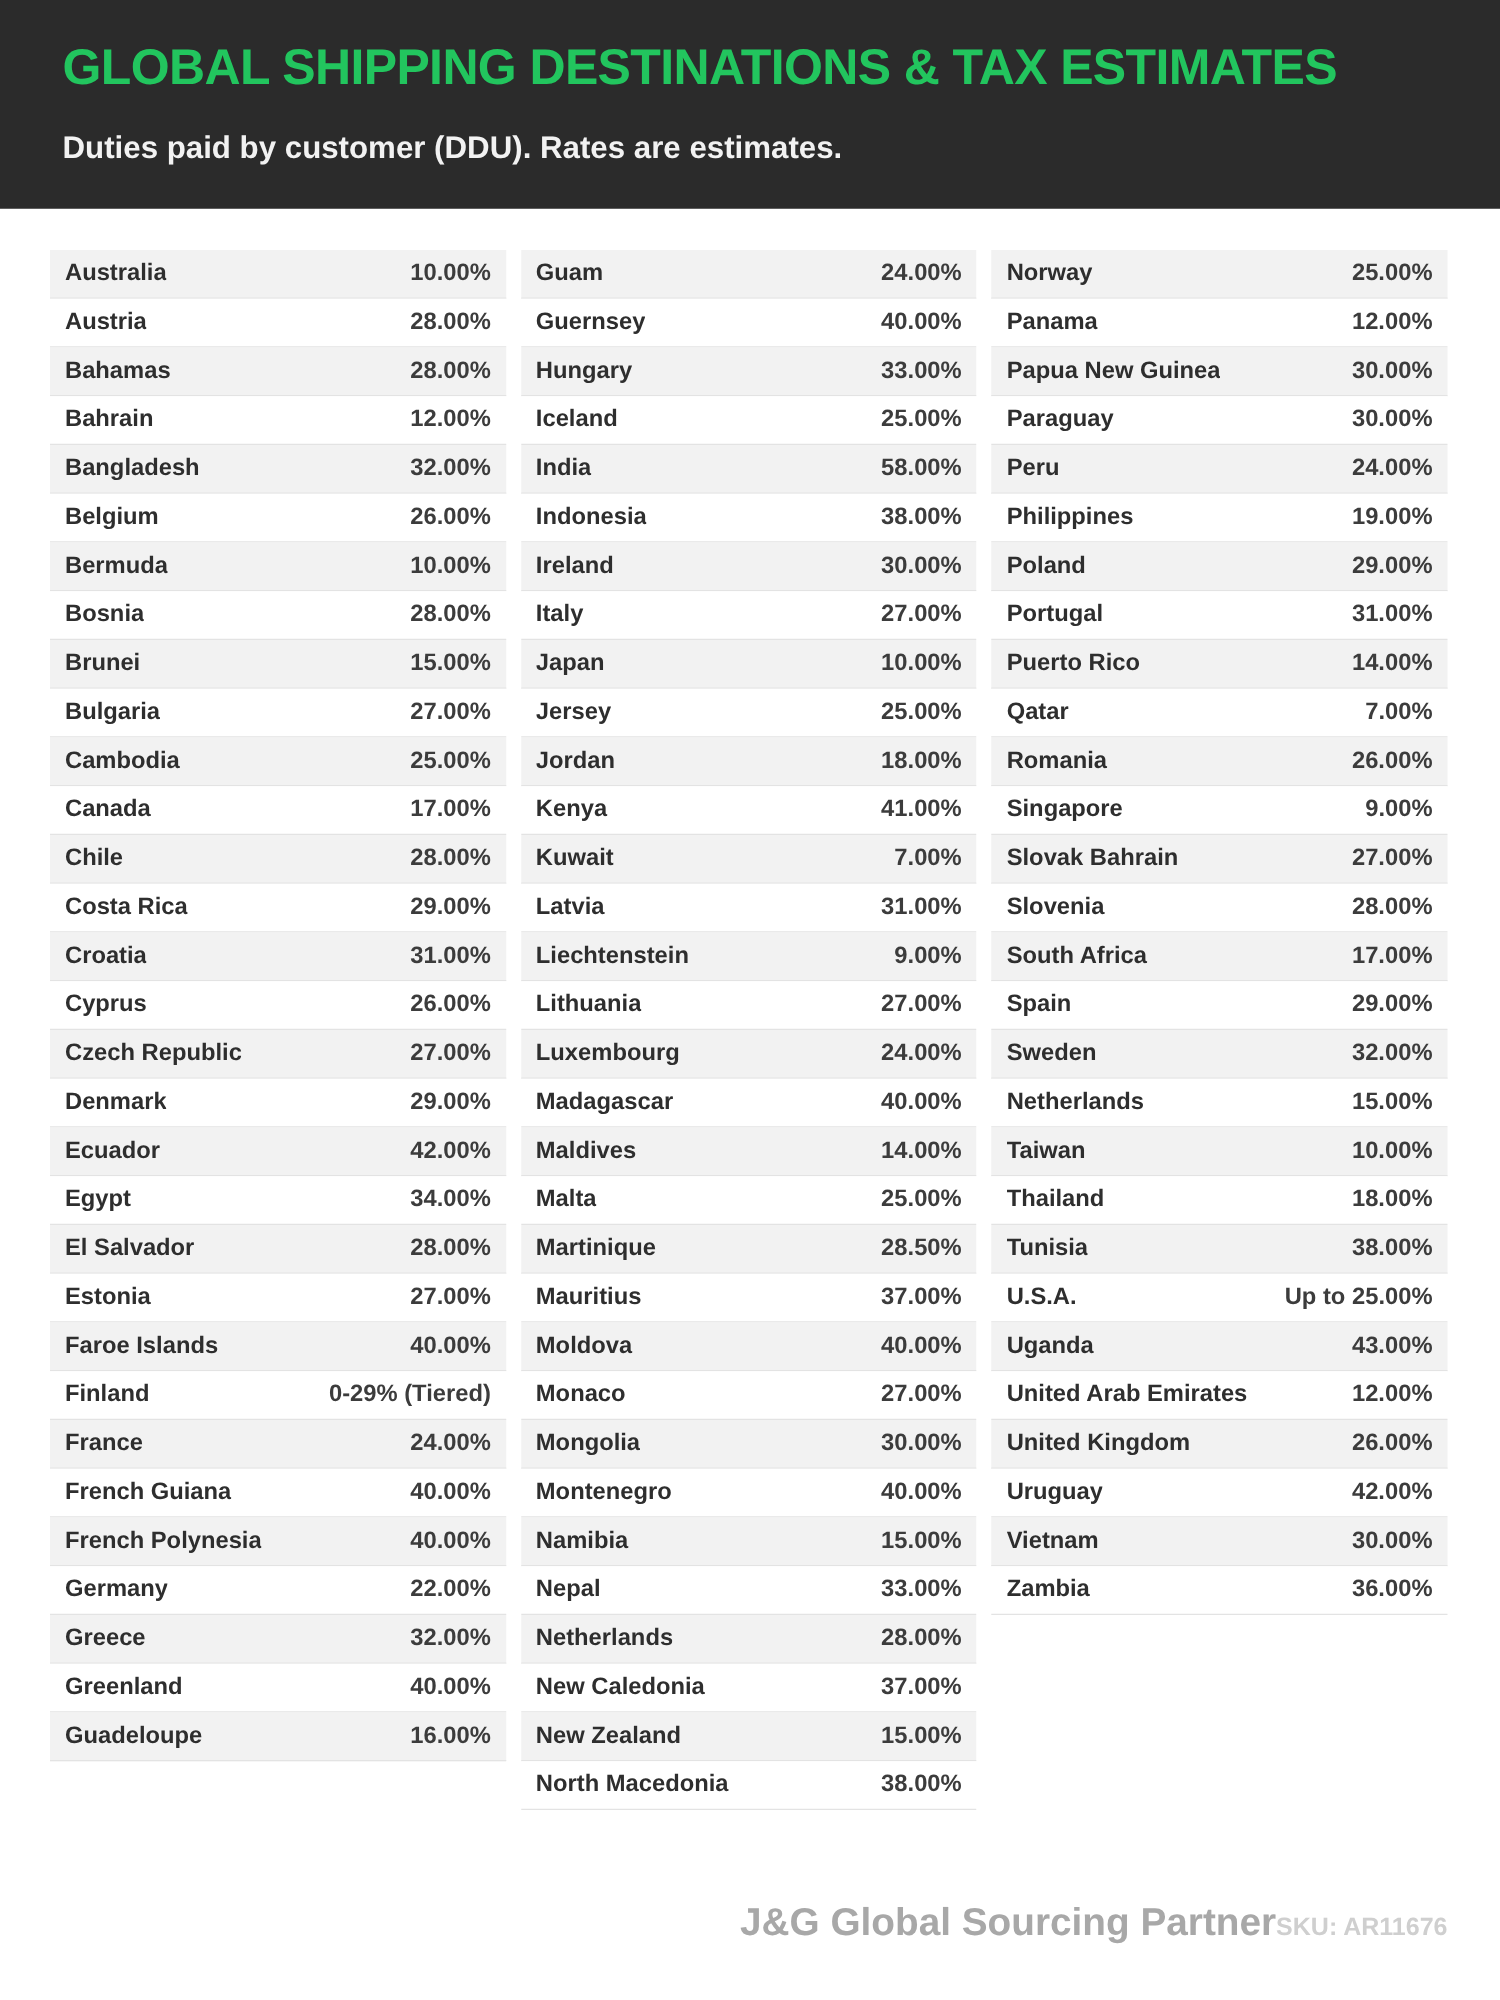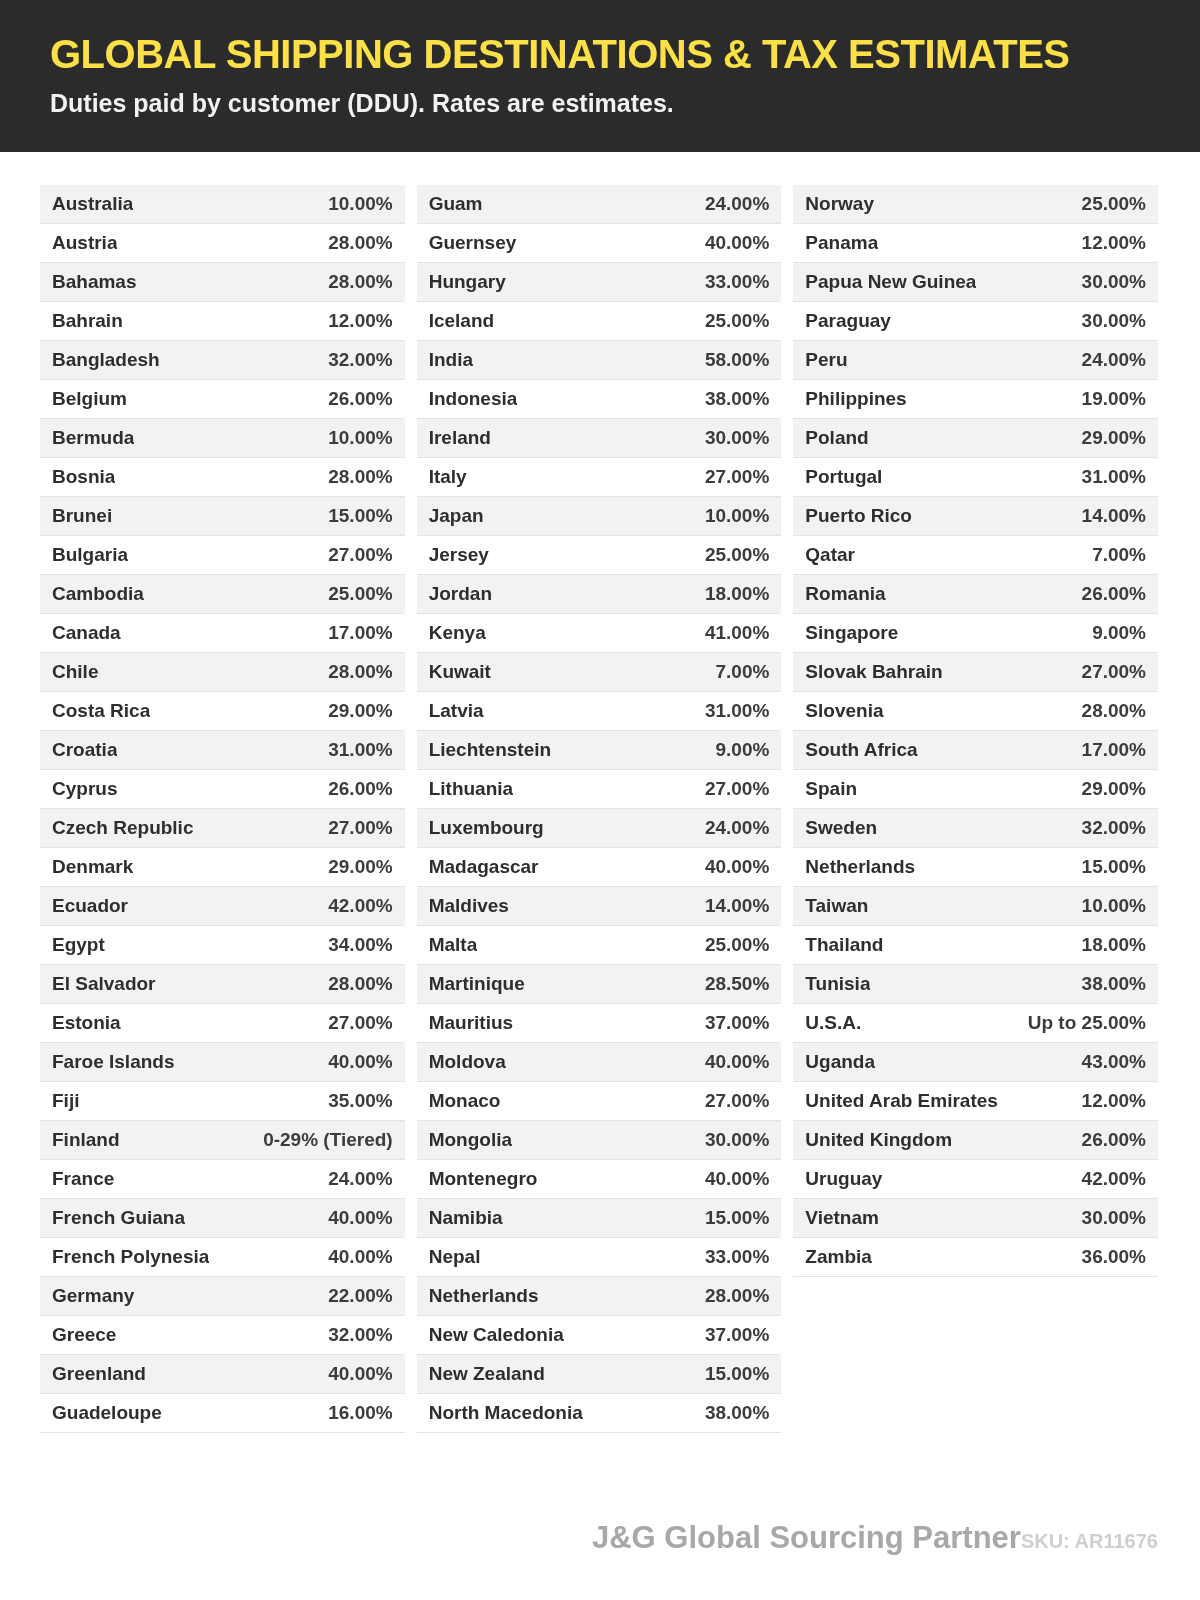--- a/index.html
+++ b/index.html
@@ -11,31 +11,31 @@
     font-family: "Liberation Sans", sans-serif;
     display: flex;
     flex-direction: column;
     overflow: hidden;
   }
   .header {
     background: #2b2b2b;
     padding: 32px 50px 34px 50px;
   }
   .title {
-    color: #fde047;
+    color: #22c55e;
     font-size: 40px;
     font-weight: bold;
     letter-spacing: -0.5px;
     white-space: nowrap;
   }
   .subtitle {
     color: #f2f2f2;
     font-size: 25px;
     font-weight: bold;
-    margin-top: 12px;
+    margin-top: 27px;
   }
   .table-area {
     display: flex;
     gap: 12px;
     margin: 33px 42px 0 40px;
     align-items: flex-start;
   }
   .col { flex: 1; min-width: 0; }
   .row {
     display: flex;
@@ -175,24 +175,20 @@
       </div>
       <div class="row">
         <span class="country">Estonia</span>
         <span class="rate">27.00%</span>
       </div>
       <div class="row">
         <span class="country">Faroe Islands</span>
         <span class="rate">40.00%</span>
       </div>
       <div class="row">
-        <span class="country">Fiji</span>
-        <span class="rate">35.00%</span>
-      </div>
-      <div class="row">
         <span class="country">Finland</span>
         <span class="rate">0-29% (Tiered)</span>
       </div>
       <div class="row">
         <span class="country">France</span>
         <span class="rate">24.00%</span>
       </div>
       <div class="row">
         <span class="country">French Guiana</span>
         <span class="rate">40.00%</span>

